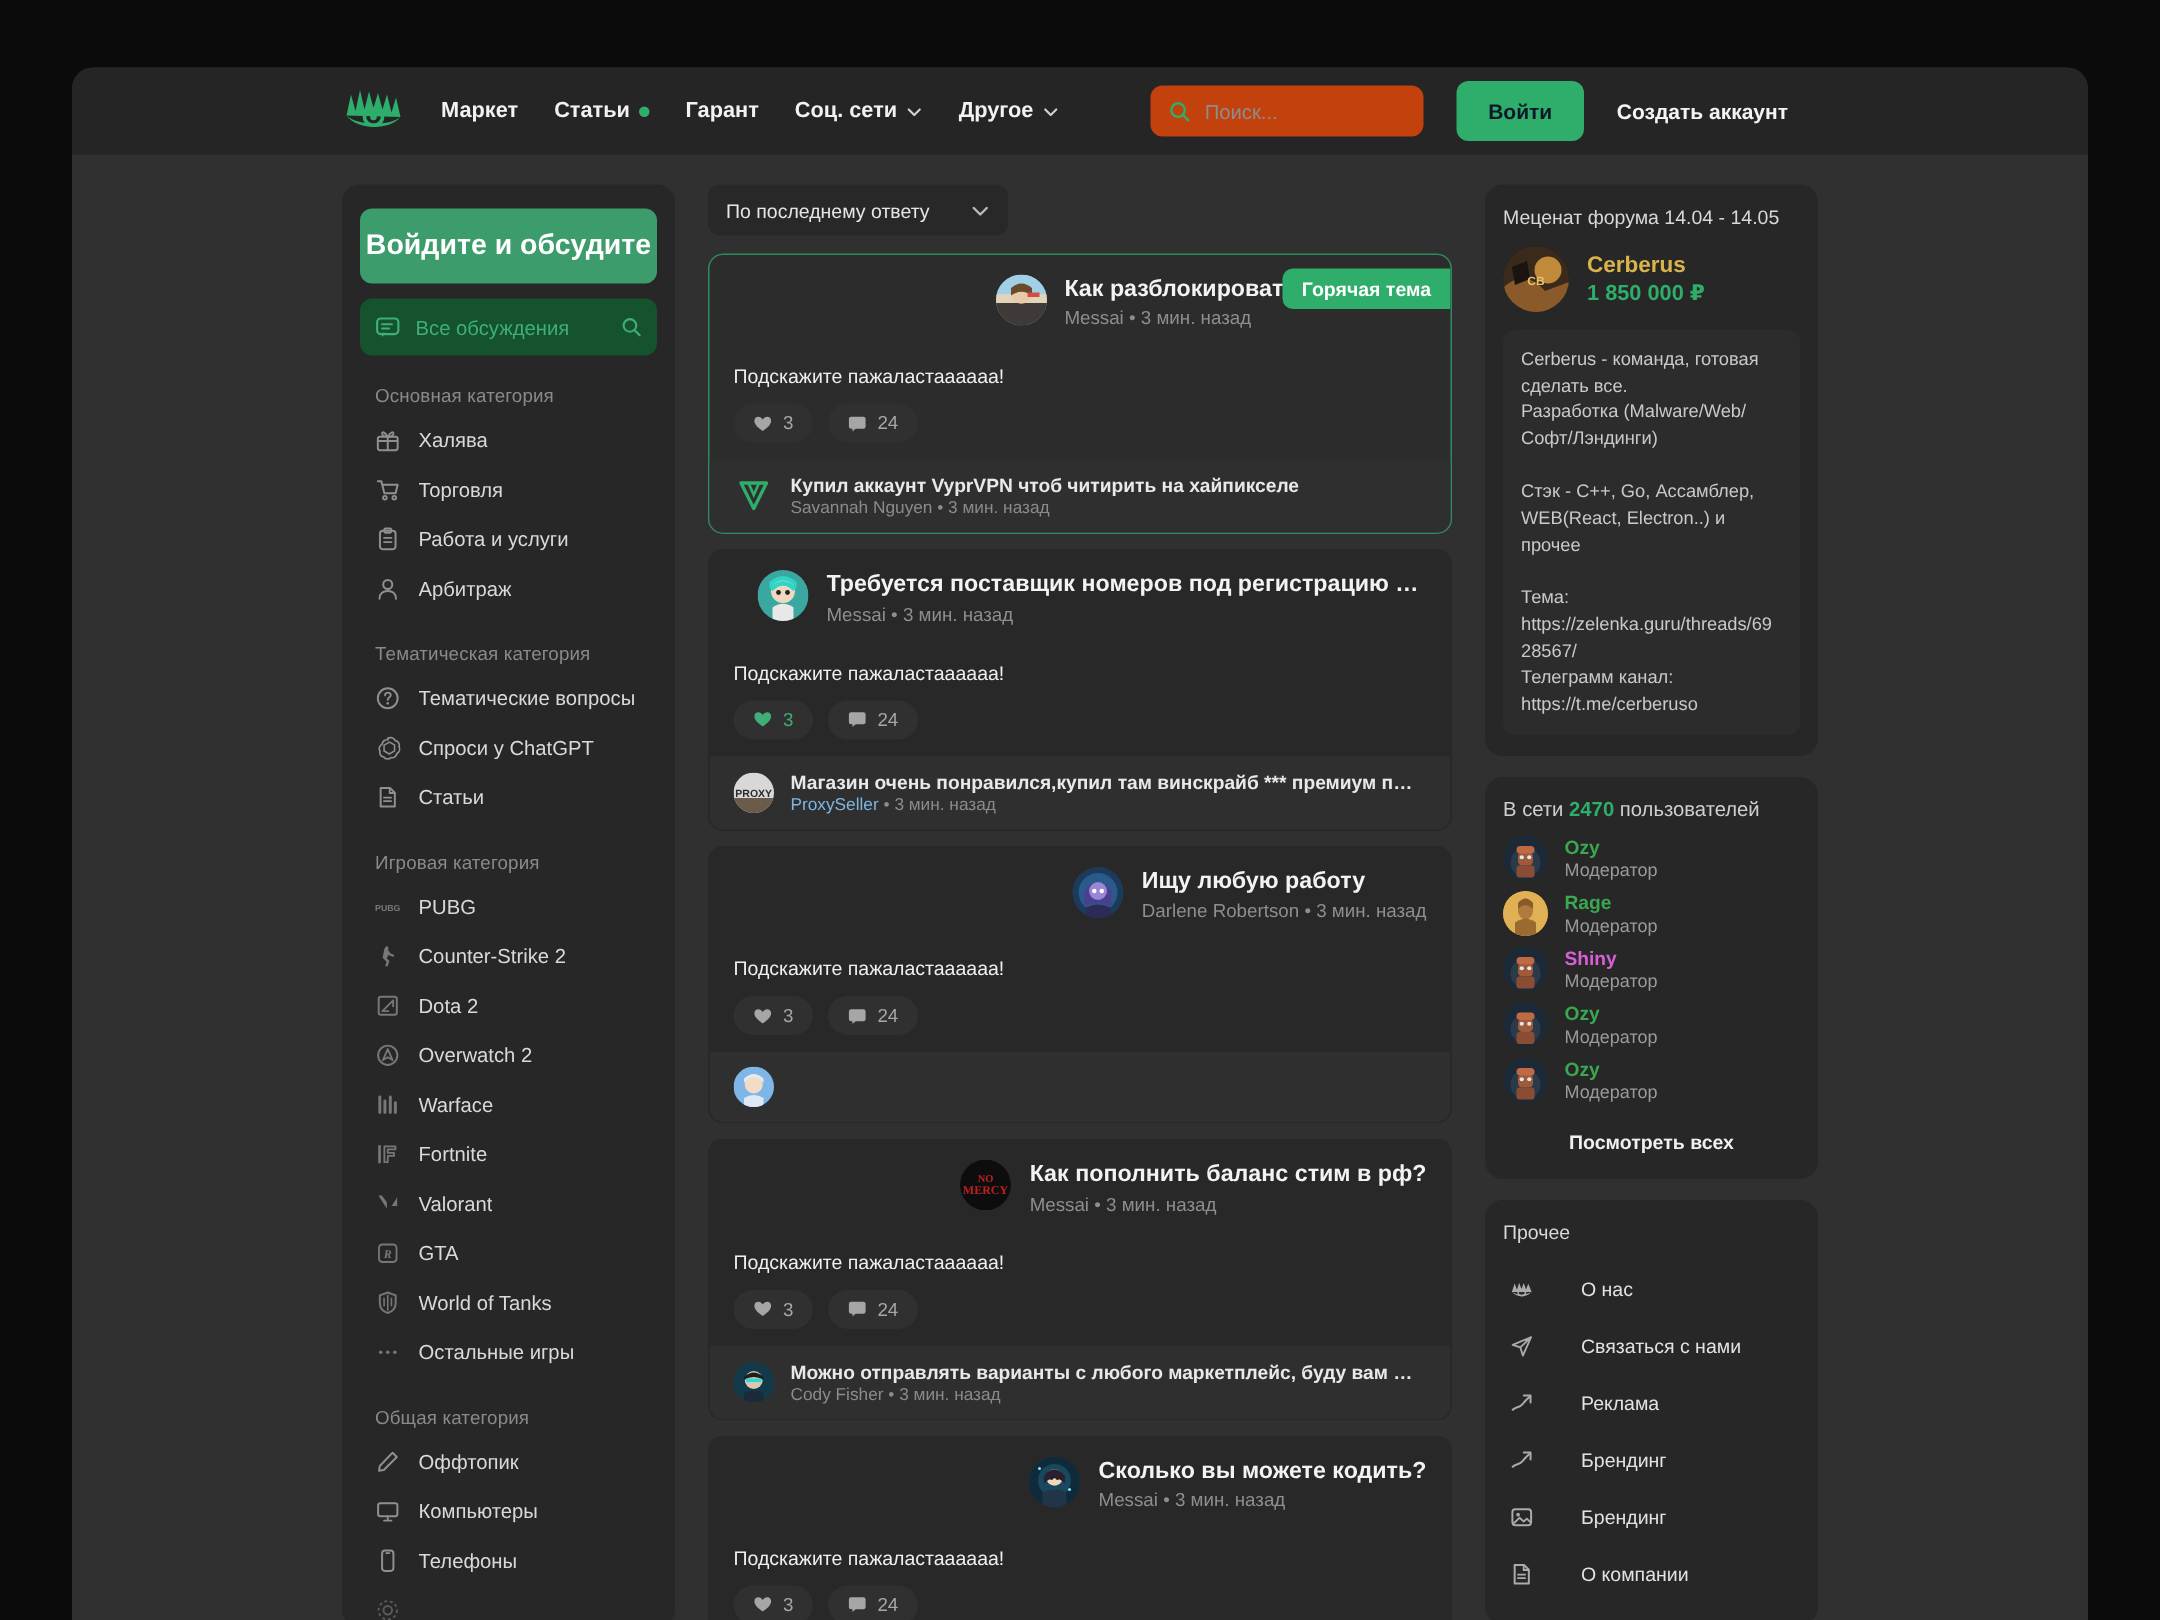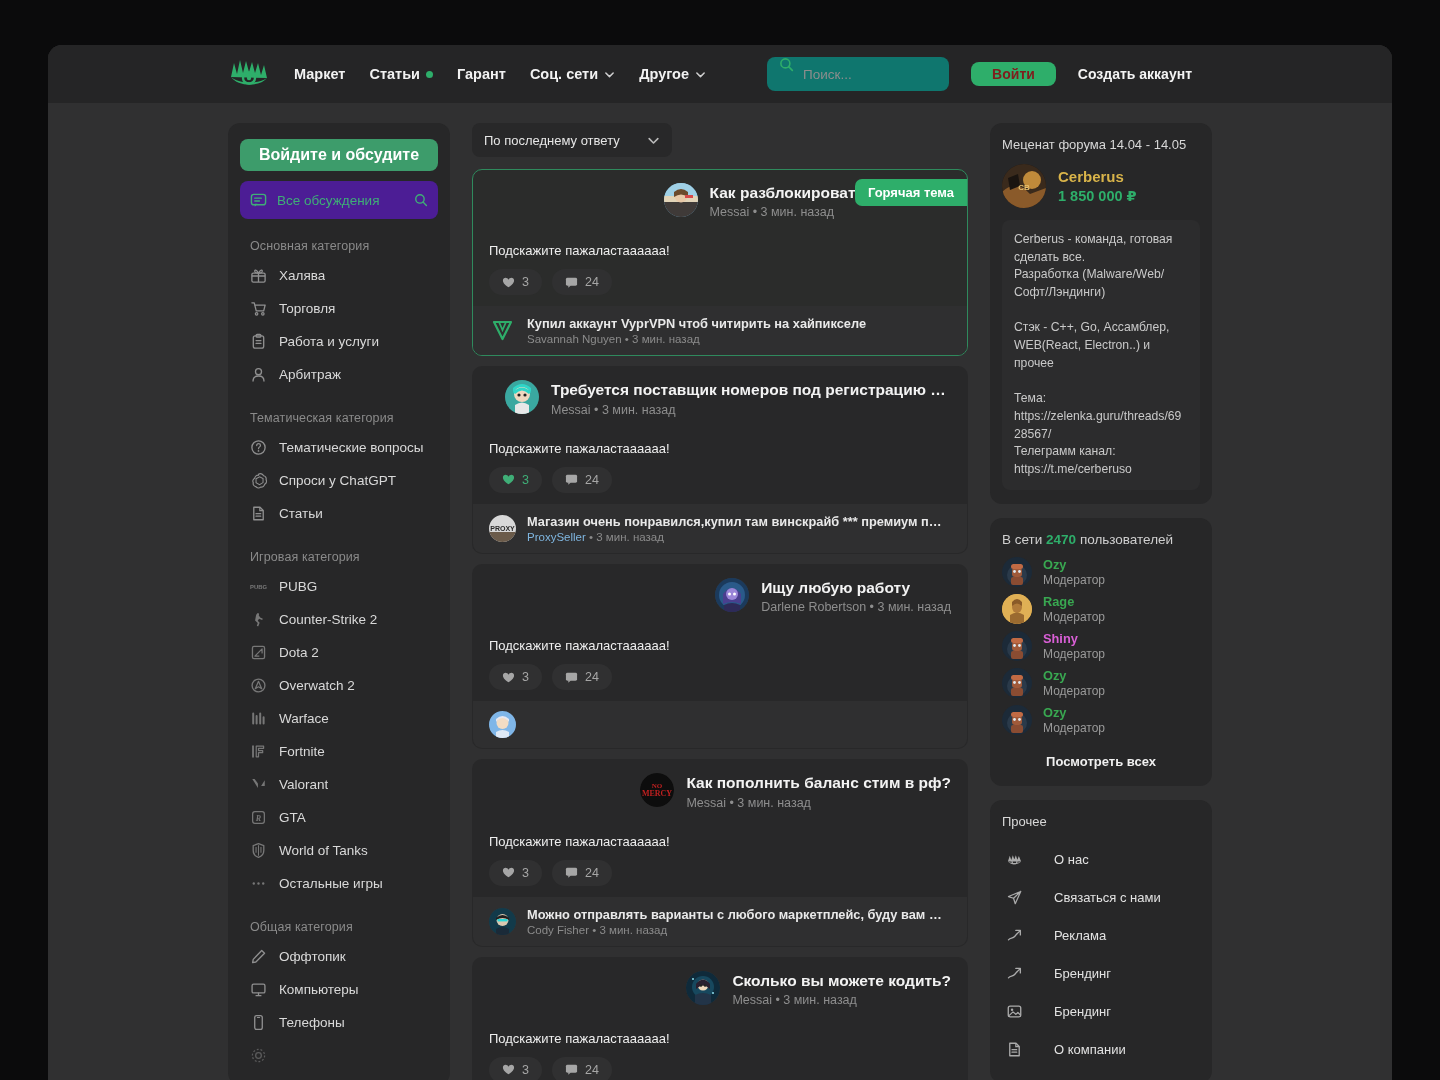--- a/index.html
+++ b/index.html
@@ -36,34 +36,34 @@
     color: #f2f2f2; font-size: 14.5px; font-weight: 700;
     cursor: pointer; white-space: nowrap;
   }
   .nav-dot { width: 7px; height: 7px; border-radius: 50%; background: #2eae6a; display: inline-block; }
   .chev { width: 11px; height: 11px; flex: 0 0 auto; }
   .chev svg { display: block; }
 
   .header-right { margin-left: auto; display: flex; align-items: center; gap: 22px; padding-right: 200px; }
   .search-box {
     width: 182px; height: 34px;
-    background: #0f766e; border-radius: 8px;
-    display: flex; gap: 9px;
+    background: #c2410c; border-radius: 8px;
+    display: flex; align-items: center; gap: 9px;
     padding: 0 12px;
   }
   .search-box input {
     flex: 1; background: transparent; border: none; outline: none;
     color: #dedede; font-size: 13.5px;
     font-family: "Liberation Sans", sans-serif;
   }
   .search-box input::placeholder { color: #8d8d8d; }
   .btn-login {
-    background: #2eae6a; color: #7f1d1d;
+    background: #2eae6a; color: #0f172a;
     border: none; border-radius: 8px;
-    height: 24px; padding: 0 21px;
+    height: 40px; padding: 0 21px;
     font-size: 14px; font-weight: 700; cursor: pointer;
     font-family: "Liberation Sans", sans-serif;
   }
   .link-register { color: #f4f4f4; font-size: 14px; font-weight: 700; cursor: pointer; white-space: nowrap; }
 
   
   .body-wrap {
     display: flex;
     gap: 22px;
     padding: 20px 180px 0 180px;
@@ -72,31 +72,31 @@
 
   
   .sidebar {
     width: 222px; flex: 0 0 222px;
     background: #272728;
     border-radius: 12px;
     padding: 16px 12px 10px 12px;
     overflow: hidden;
   }
   .btn-discuss {
-    width: 100%; height: 32px;
+    width: 100%; height: 50px;
     background: #3d9c6b; color: #fff;
     border: none; border-radius: 8px;
-    font-size: 16px; font-weight: 700; cursor: pointer;
+    font-size: 19px; font-weight: 700; cursor: pointer;
     font-family: "Liberation Sans", sans-serif;
     margin-bottom: 10px;
   }
   .all-discussions {
     display: flex; align-items: center; gap: 10px;
     height: 38px; padding: 0 10px;
-    background: #4c1d95; border-radius: 8px;
+    background: #14532d; border-radius: 8px;
     cursor: pointer;
   }
   .all-discussions .label { color: #3fae77; font-size: 13.5px; flex: 1; }
   .ico { width: 17px; height: 17px; flex: 0 0 17px; display: block; }
   .ico svg { display: block; width: 100%; height: 100%; }
 
   .sb-group-title {
     color: #8a8a8a; font-size: 12.5px;
     margin: 20px 0 6px 10px; letter-spacing: .1px;
   }

